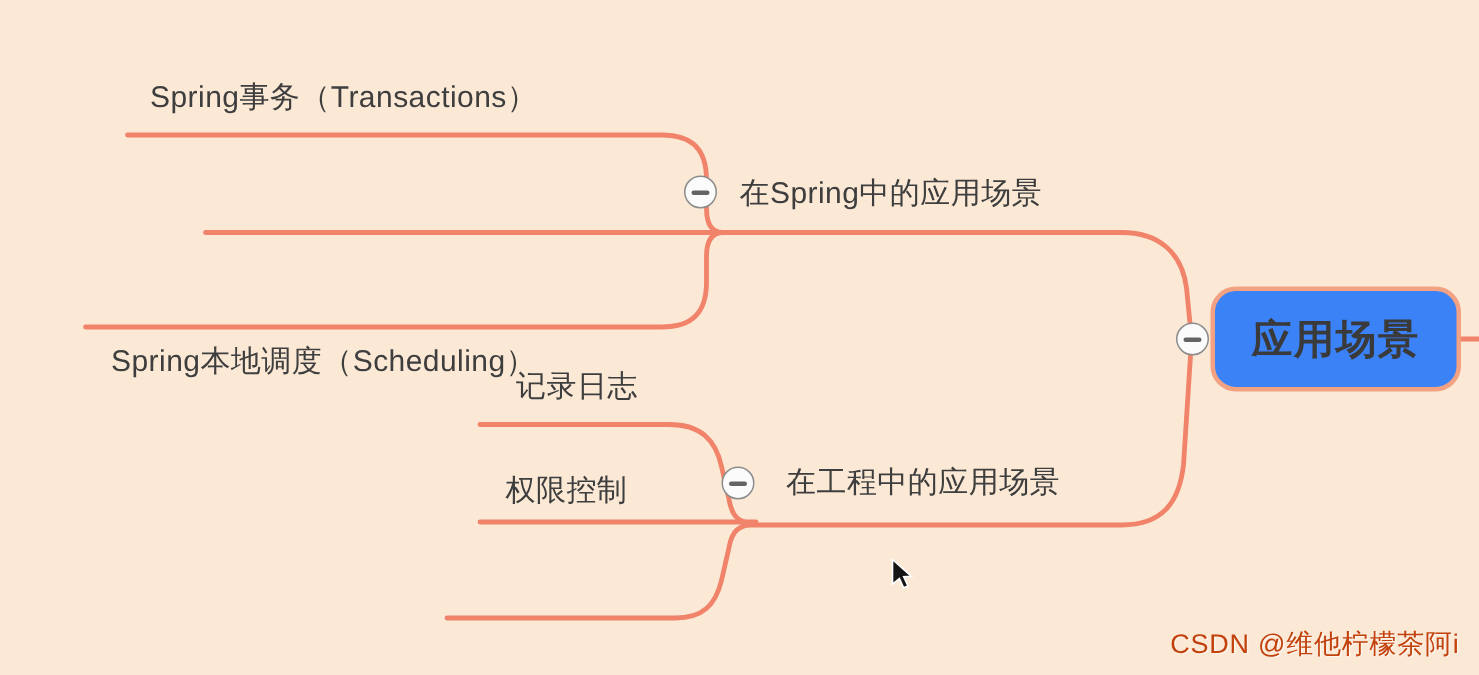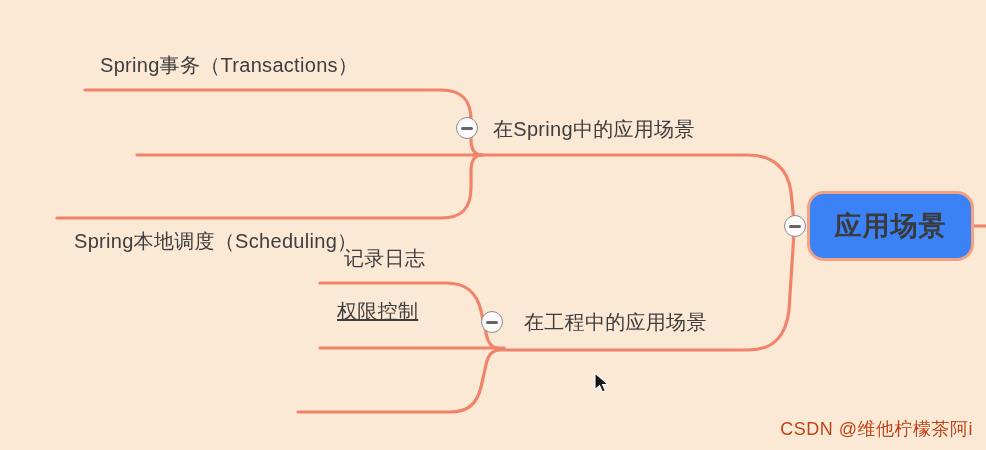--- a/index.html
+++ b/index.html
@@ -61,21 +61,21 @@
     <g transform="translate(595,373)">
       <path d="M 0 0 L 0 16.4 L 4.6 12.7 L 7.4 18.9 L 10.3 17.6 L 7.5 11.5 L 12.6 11.2 Z" fill="#141414" stroke="#ffffff" stroke-width="1.1"></path>
     </g>
   </svg>
 
   <div class="label" style="left:100px;top:50px;">Spring事务（Transactions）</div>
   <div class="label" style="left:74px;top:178px;margin-top:48px;">Spring本地调度（Scheduling）</div>
   <div class="label" style="left:493px;top:114px;">在Spring中的应用场景</div>
 
   <div class="label" style="left:320px;top:243px;margin-left:24px;">记录日志</div>
-  <div class="label" style="left:337px;top:296px;text-decoration:underline;">权限控制</div>
+  <div class="label" style="left:337px;top:312px;">权限控制</div>
   <div class="label" style="left:524px;top:307px;text-align:center;">在工程中的应用场景</div>
 
   <div class="collapse" style="left:456px;top:117px;"></div>
   <div class="collapse" style="left:481px;top:311px;"></div>
   <div class="collapse" style="left:784px;top:215px;"></div>
 
   <div class="root-node">
     <span>应用场景</span>
   </div>
 

